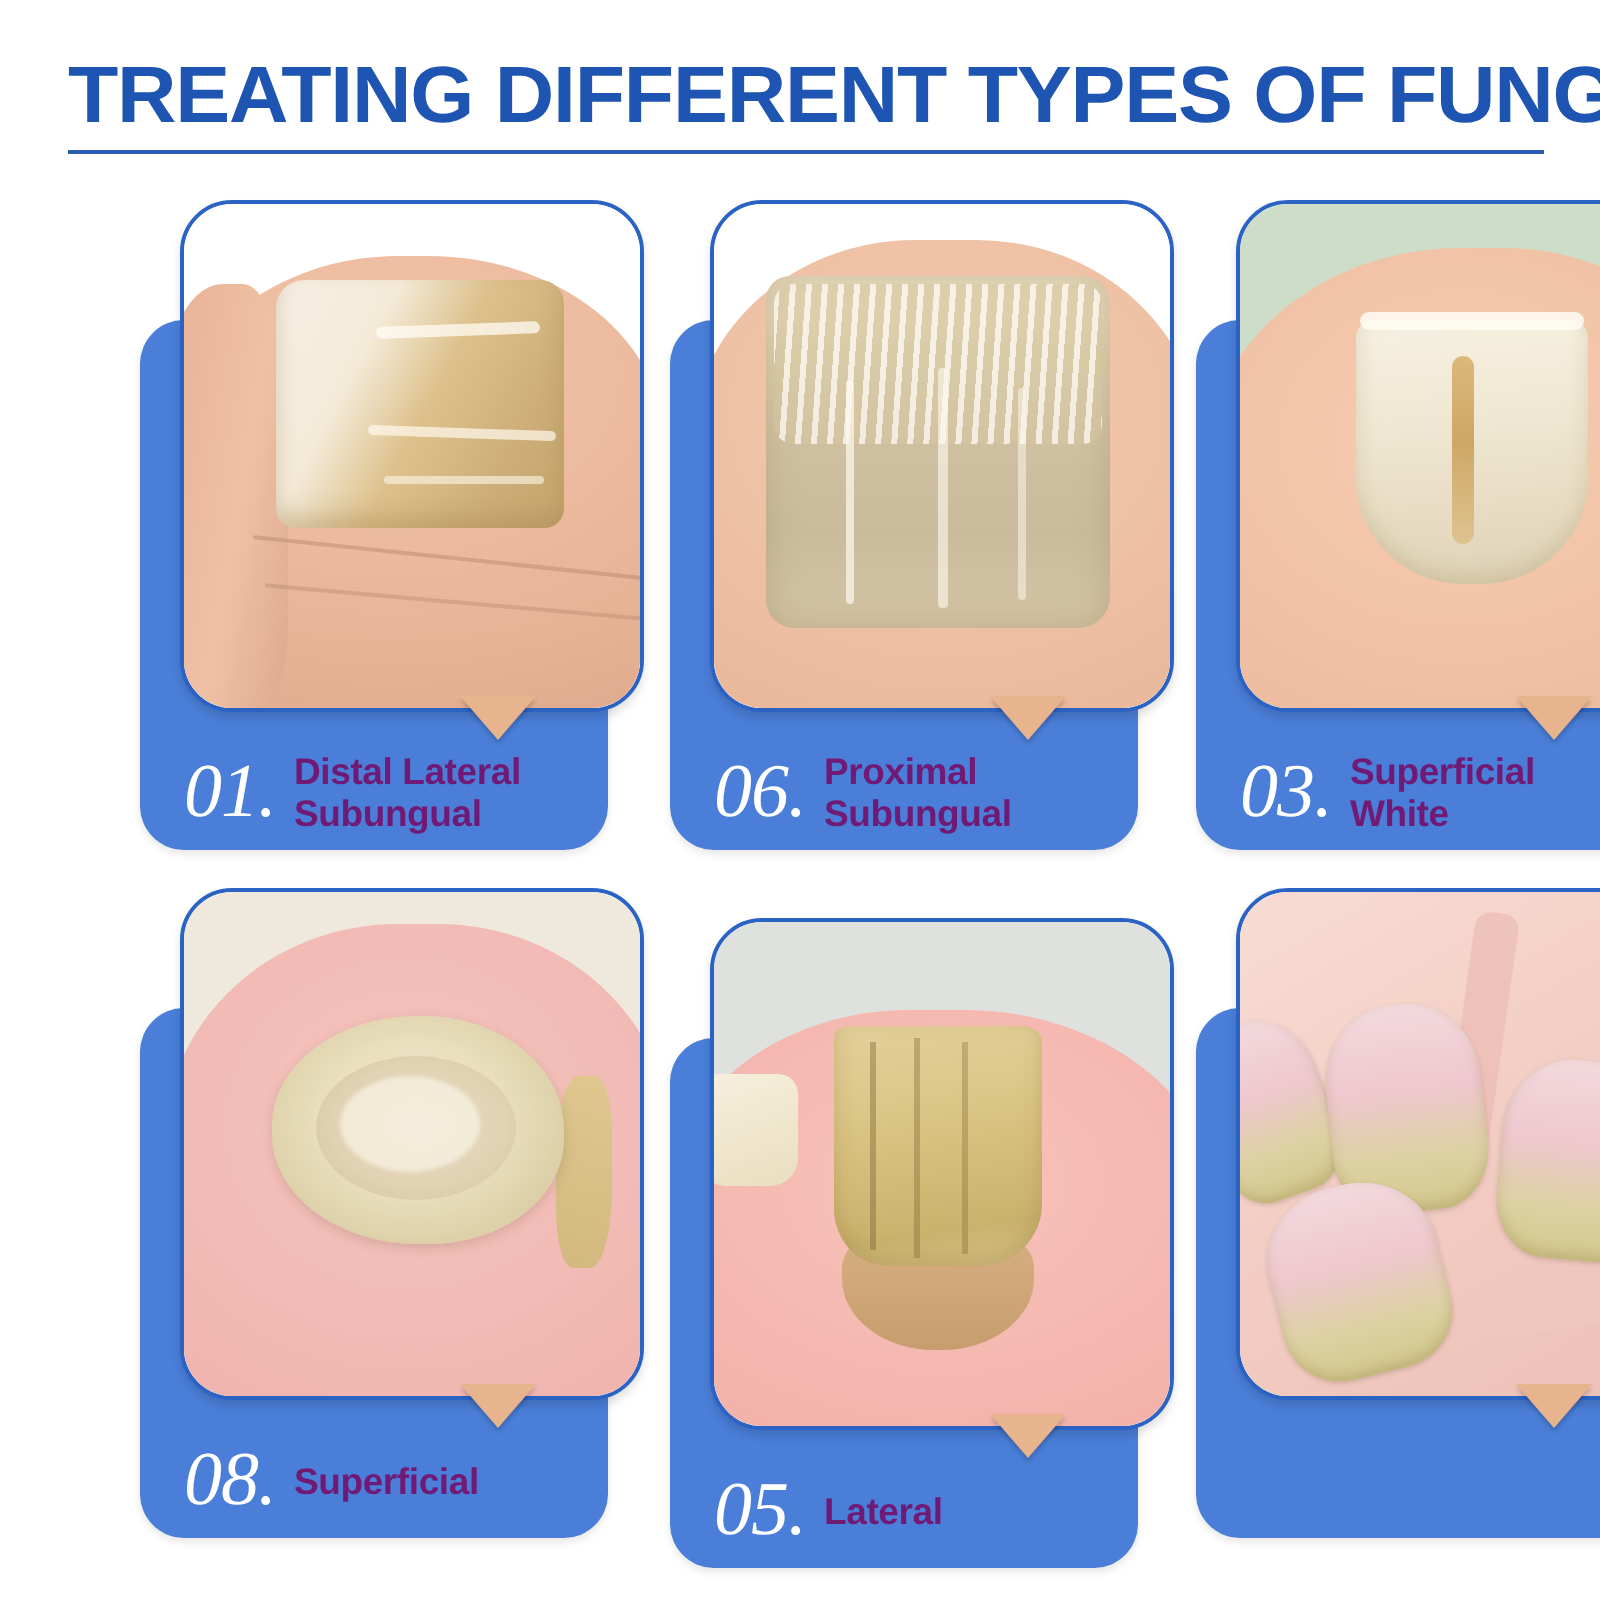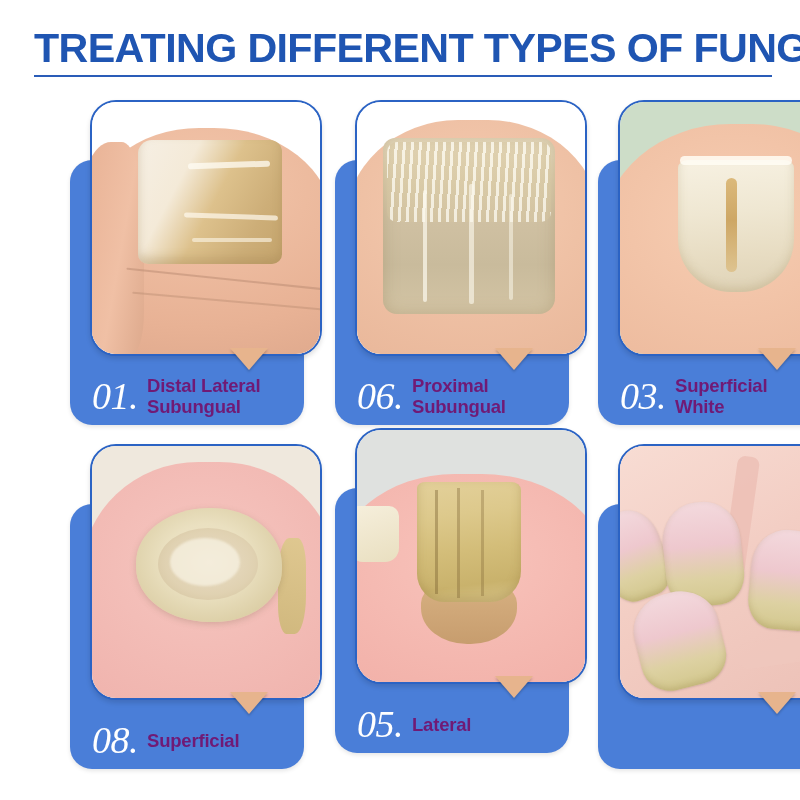--- a/index.html
+++ b/index.html
@@ -406,21 +406,21 @@
         <div class="ph-layer p4-white"></div>
       </div>
     </div>
     <div class="bubble-tail"></div>
     <div class="card-label">
       <span class="card-number">08.</span>
       <span class="card-title">Superficial</span>
     </div>
   </div>
 
-  <div class="card" style="left:287px; top:332px;">
+  <div class="card" style="left:287px; top:363px;">
     <div class="card-panel"></div>
     <div class="bubble">
       <div class="photo">
         <div class="ph-layer p5-bg"></div>
         <div class="ph-layer p5-toe"></div>
         <div class="ph-layer p5-smalltoe"></div>
         <div class="ph-layer p5-bed"></div>
         <div class="ph-layer p5-nail"></div>
         <div class="ph-layer p5-v1"></div>
         <div class="ph-layer p5-v2"></div>

